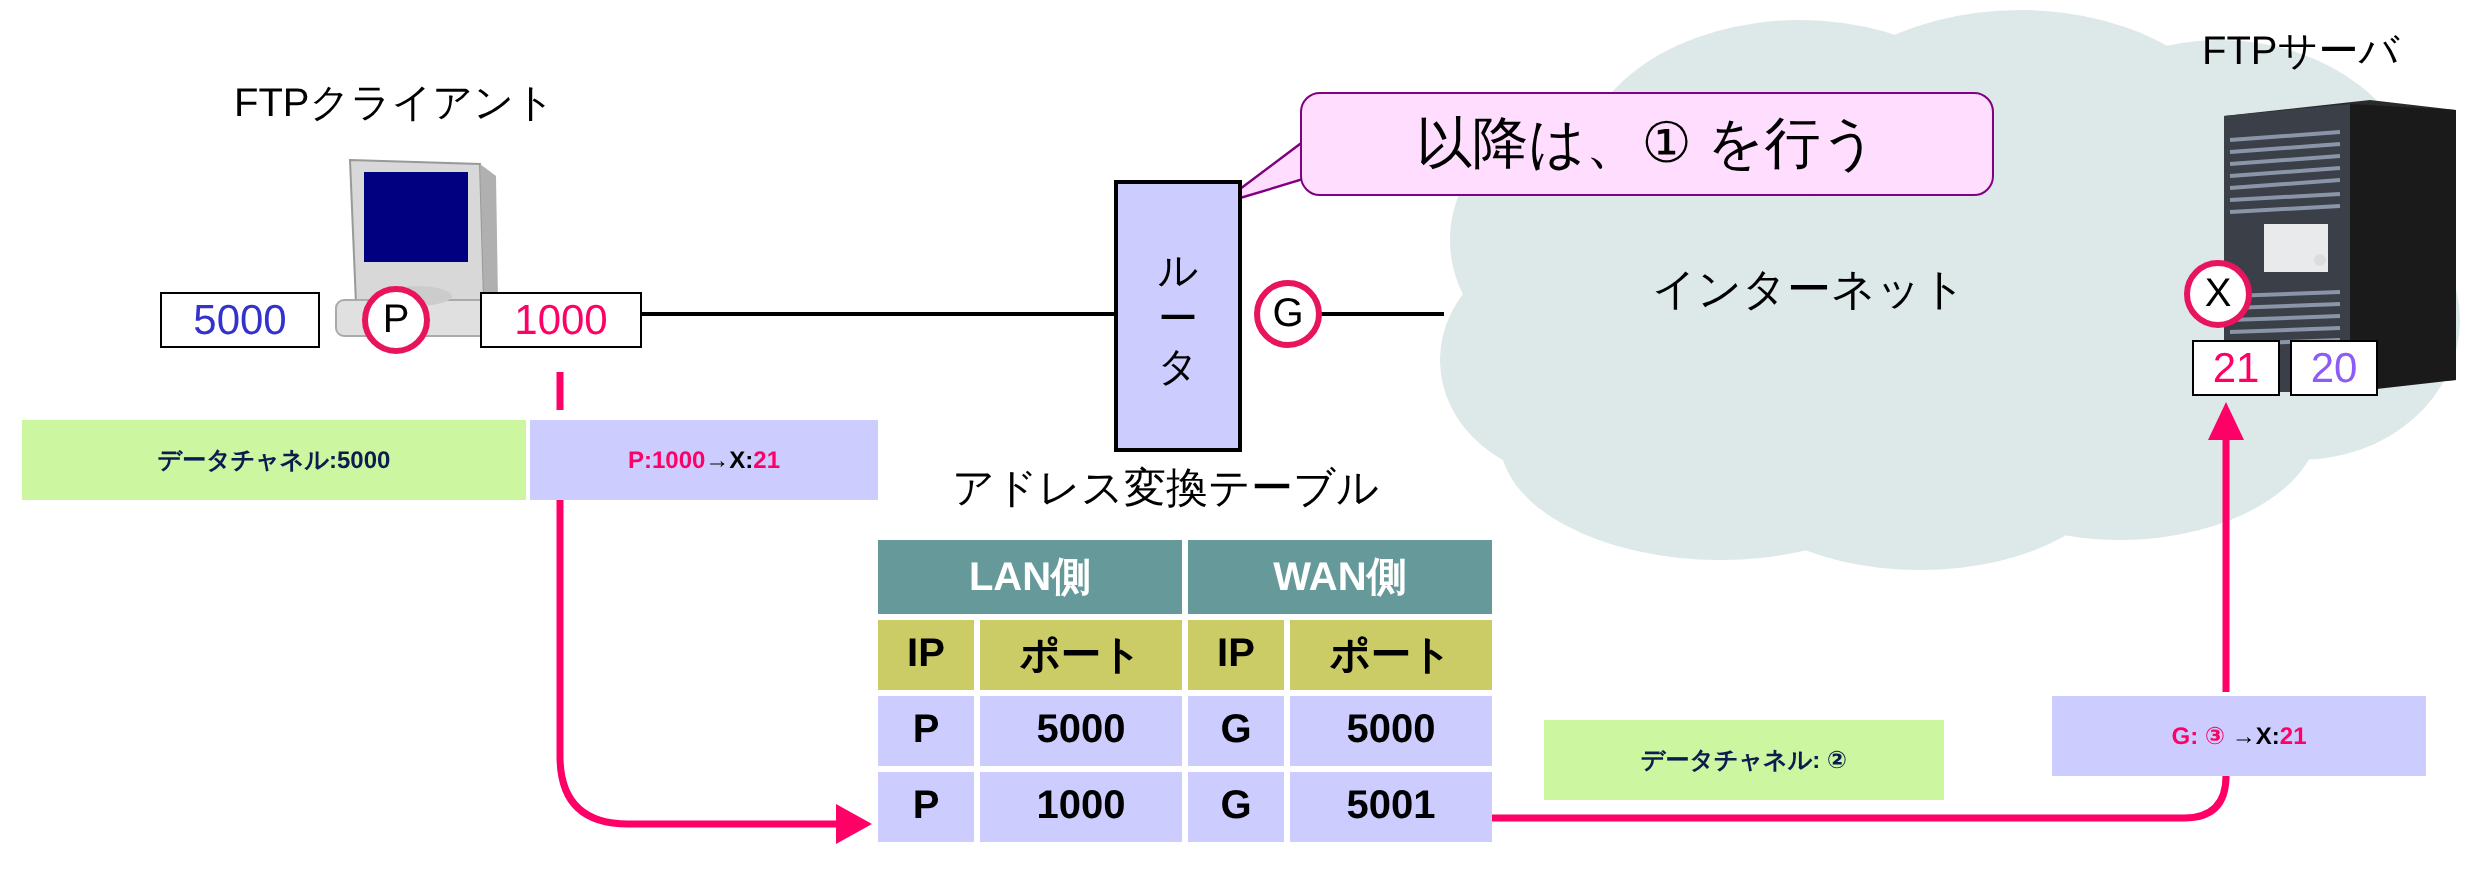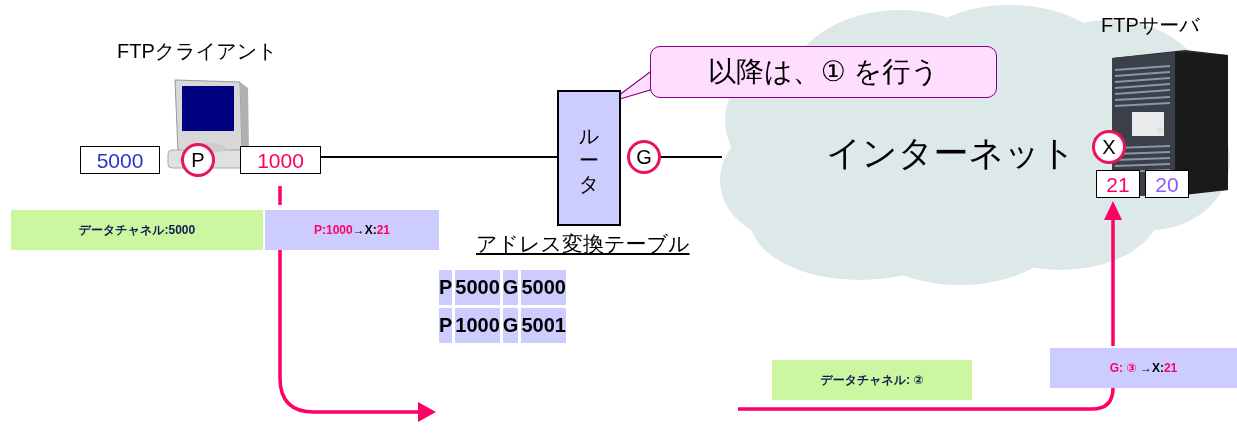--- a/index.html
+++ b/index.html
@@ -94,47 +94,57 @@
     <div>ー</div>
     <div>タ</div>
   </div>
 </div>
 <div class="circle" style="left:627px; top:140px;">G</div>
 
 <div class="abs" style="left:650px; top:46px; width:347px; height:52px; background:#ffddff; border:1.5px solid #800080; border-radius:10px; box-sizing:border-box; text-align:center; line-height:50px; font-size:28px;">
   <span>以降は、① を行う</span>
 </div>
 
-<div class="abs" style="left:826px; top:130px; font-size:35px;">インターネット</div>
+<div class="abs" style="left:826px; top:130px; font-size:22px;">インターネット</div>
 
 <div class="abs label" style="left:1101px; top:12px;">FTPサーバ</div>
 <div class="circle" style="left:1092px; top:130px;">X</div>
 <div class="port-box" style="left:1096px; top:170px; width:44px; color:#ff0066;">21</div>
 <div class="port-box" style="left:1145px; top:170px; width:44px; color:#8b5cf6;">20</div>
 
 <div class="bar green" style="left:11px; top:210px; width:252px;">データチャネル:5000</div>
 <div class="bar lav" style="left:265px; top:210px; width:174px;">
   <span class="pink">P</span><span class="pink">:1000</span><span class="blk" style="font-weight:normal;">→</span><span class="blk">X:</span><span class="pink">21</span>
 </div>
 
-<div class="abs" style="left:476px; top:230px; font-size:21px;text-decoration:underline;">アドレス変換テーブル</div>
+<div class="abs" style="left:476px; top:230px; font-size:21px;">アドレス変換テーブル</div>
 
 <table class="nat">
   <tbody>
+      <tr class="hdr1">
+    <td colspan="2" style="width:152px;">LAN側</td>
+    <td colspan="2" style="width:152px;">WAN側</td>
+  </tr>
+  <tr class="hdr2">
+    <td style="width:48px;">IP</td>
+    <td style="width:101px;">ポート</td>
+    <td style="width:48px;">IP</td>
+    <td style="width:101px;">ポート</td>
+  </tr>
   <tr class="row">
     <td>P</td>
     <td>5000</td>
     <td>G</td>
     <td>5000</td>
   </tr>
   <tr class="row">
     <td>P</td>
     <td>1000</td>
     <td>G</td>
     <td>5001</td>
   </tr>
 </tbody>
   </table>
 
 <div class="bar green" style="left:772px; top:360px; width:200px;">データチャネル: ②</div>
-<div class="bar lav" style="left:1026px; top:348px; width:187px;margin-left:24px;">
+<div class="bar lav" style="left:1026px; top:348px; width:187px;">
   <span class="pink">G: ③ </span><span class="blk" style="font-weight:normal;">→</span><span class="blk">X:</span><span class="pink">21</span>
 </div>
 
 </body></html>

